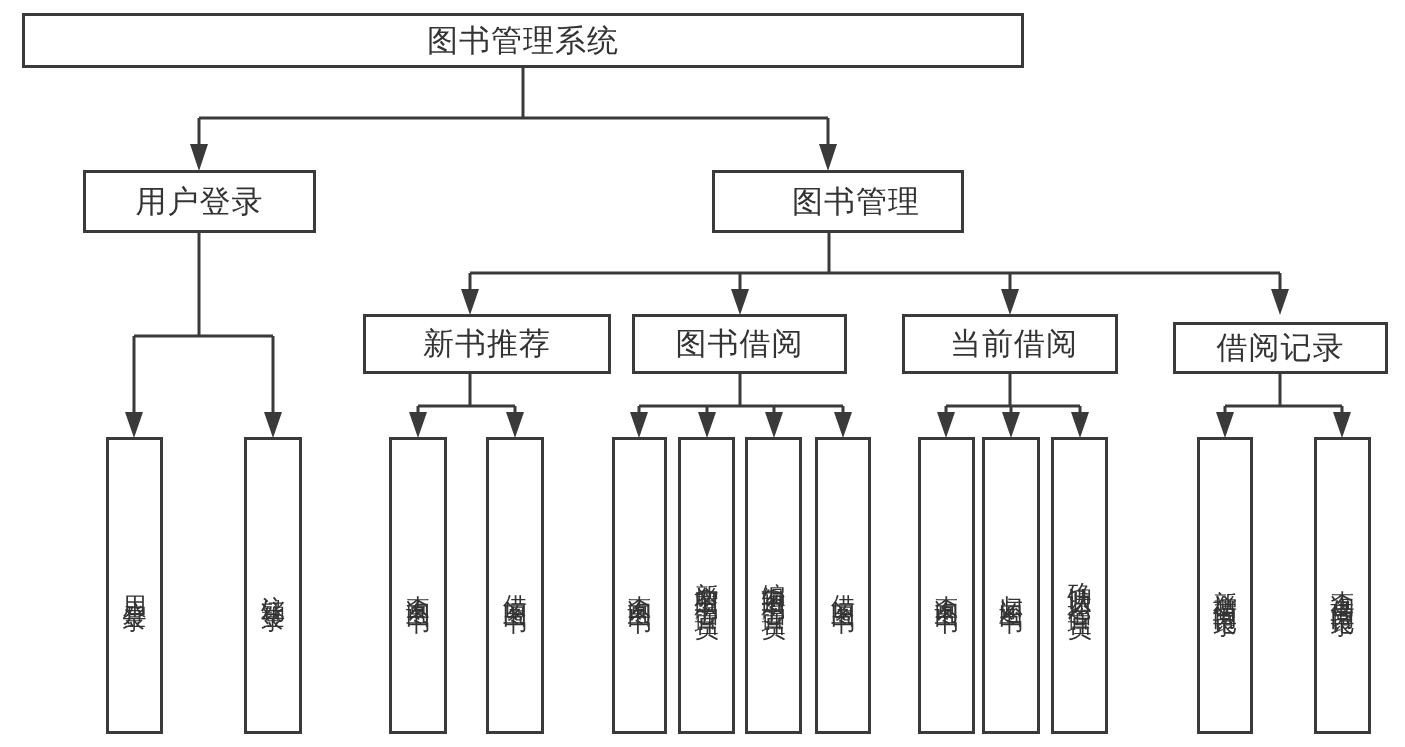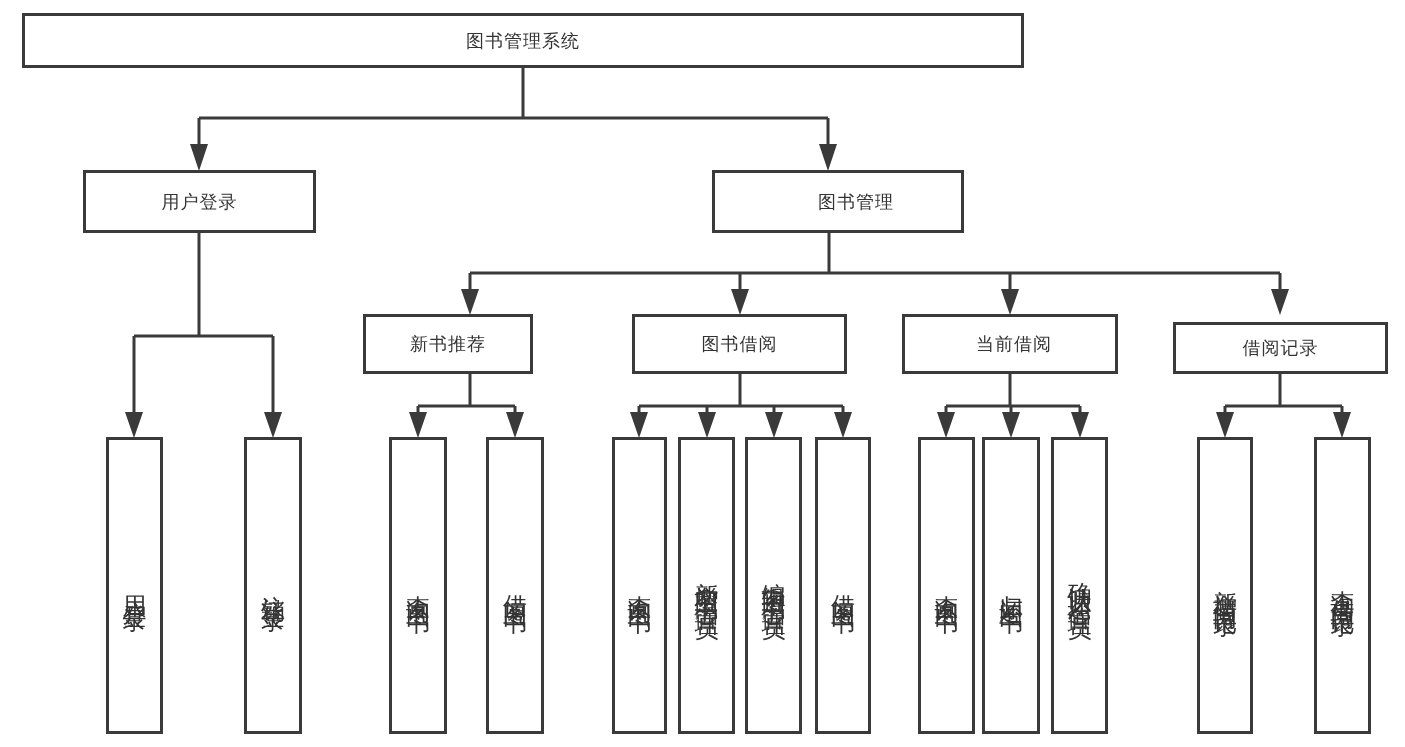--- a/index.html
+++ b/index.html
@@ -9,21 +9,21 @@
     position:relative; width:1405px; height:747px;
     background:#ffffff; overflow:hidden;
   }
   .wires { position:absolute; left:0; top:0; }
   .node {
     position:absolute;
     border:3px solid #3a3a3a;
     background:#ffffff;
     color:#333333;
     display:flex; align-items:center; justify-content:center;
-    font-size:18px; line-height:1.2; letter-spacing:1px;
+    font-size:31px; line-height:1.2; letter-spacing:1px;
     white-space:nowrap;
   }
   .vnode {
     writing-mode:vertical-rl;
     text-orientation:mixed;
     font-size:24px;
     letter-spacing:5px;
     white-space:normal;
     line-height:1;
   }
@@ -76,21 +76,21 @@
       <polygon points="1216,412 1234,412 1225,438"></polygon>
       <polygon points="1333,412 1351,412 1342,438"></polygon>
     </g>
   </svg>
 
   <div class="node" style="left:22px; top:13px; width:1002px; height:55px;">图书管理系统</div>
 
   <div class="node" style="left:83px; top:170px; width:233px; height:63px;">用户登录</div>
   <div class="node" style="left:712px; top:170px; width:252px; height:63px;padding-left:36px;">图书管理</div>
 
-  <div class="node" style="left:363px; top:314px; width:170px; height:60px;">新书推荐</div>
+  <div class="node" style="left:363px; top:314px; width:248px; height:60px;">新书推荐</div>
   <div class="node" style="left:632px; top:314px; width:215px; height:60px;">图书借阅</div>
   <div class="node" style="left:902px; top:314px; width:216px; height:60px;padding-left:8px;">当前借阅</div>
   <div class="node" style="left:1173px; top:322px; width:215px; height:52px;">借阅记录</div>
 
   <div class="node vnode" style="left:106px; top:437px; width:57px; height:297px;">用户登录</div>
   <div class="node vnode" style="left:244px; top:437px; width:58px; height:297px;">注销登录</div>
 
   <div class="node vnode" style="left:389px; top:437px; width:58px; height:297px;">查询图书</div>
   <div class="node vnode" style="left:486px; top:437px; width:58px; height:297px;">借阅图书</div>
 

